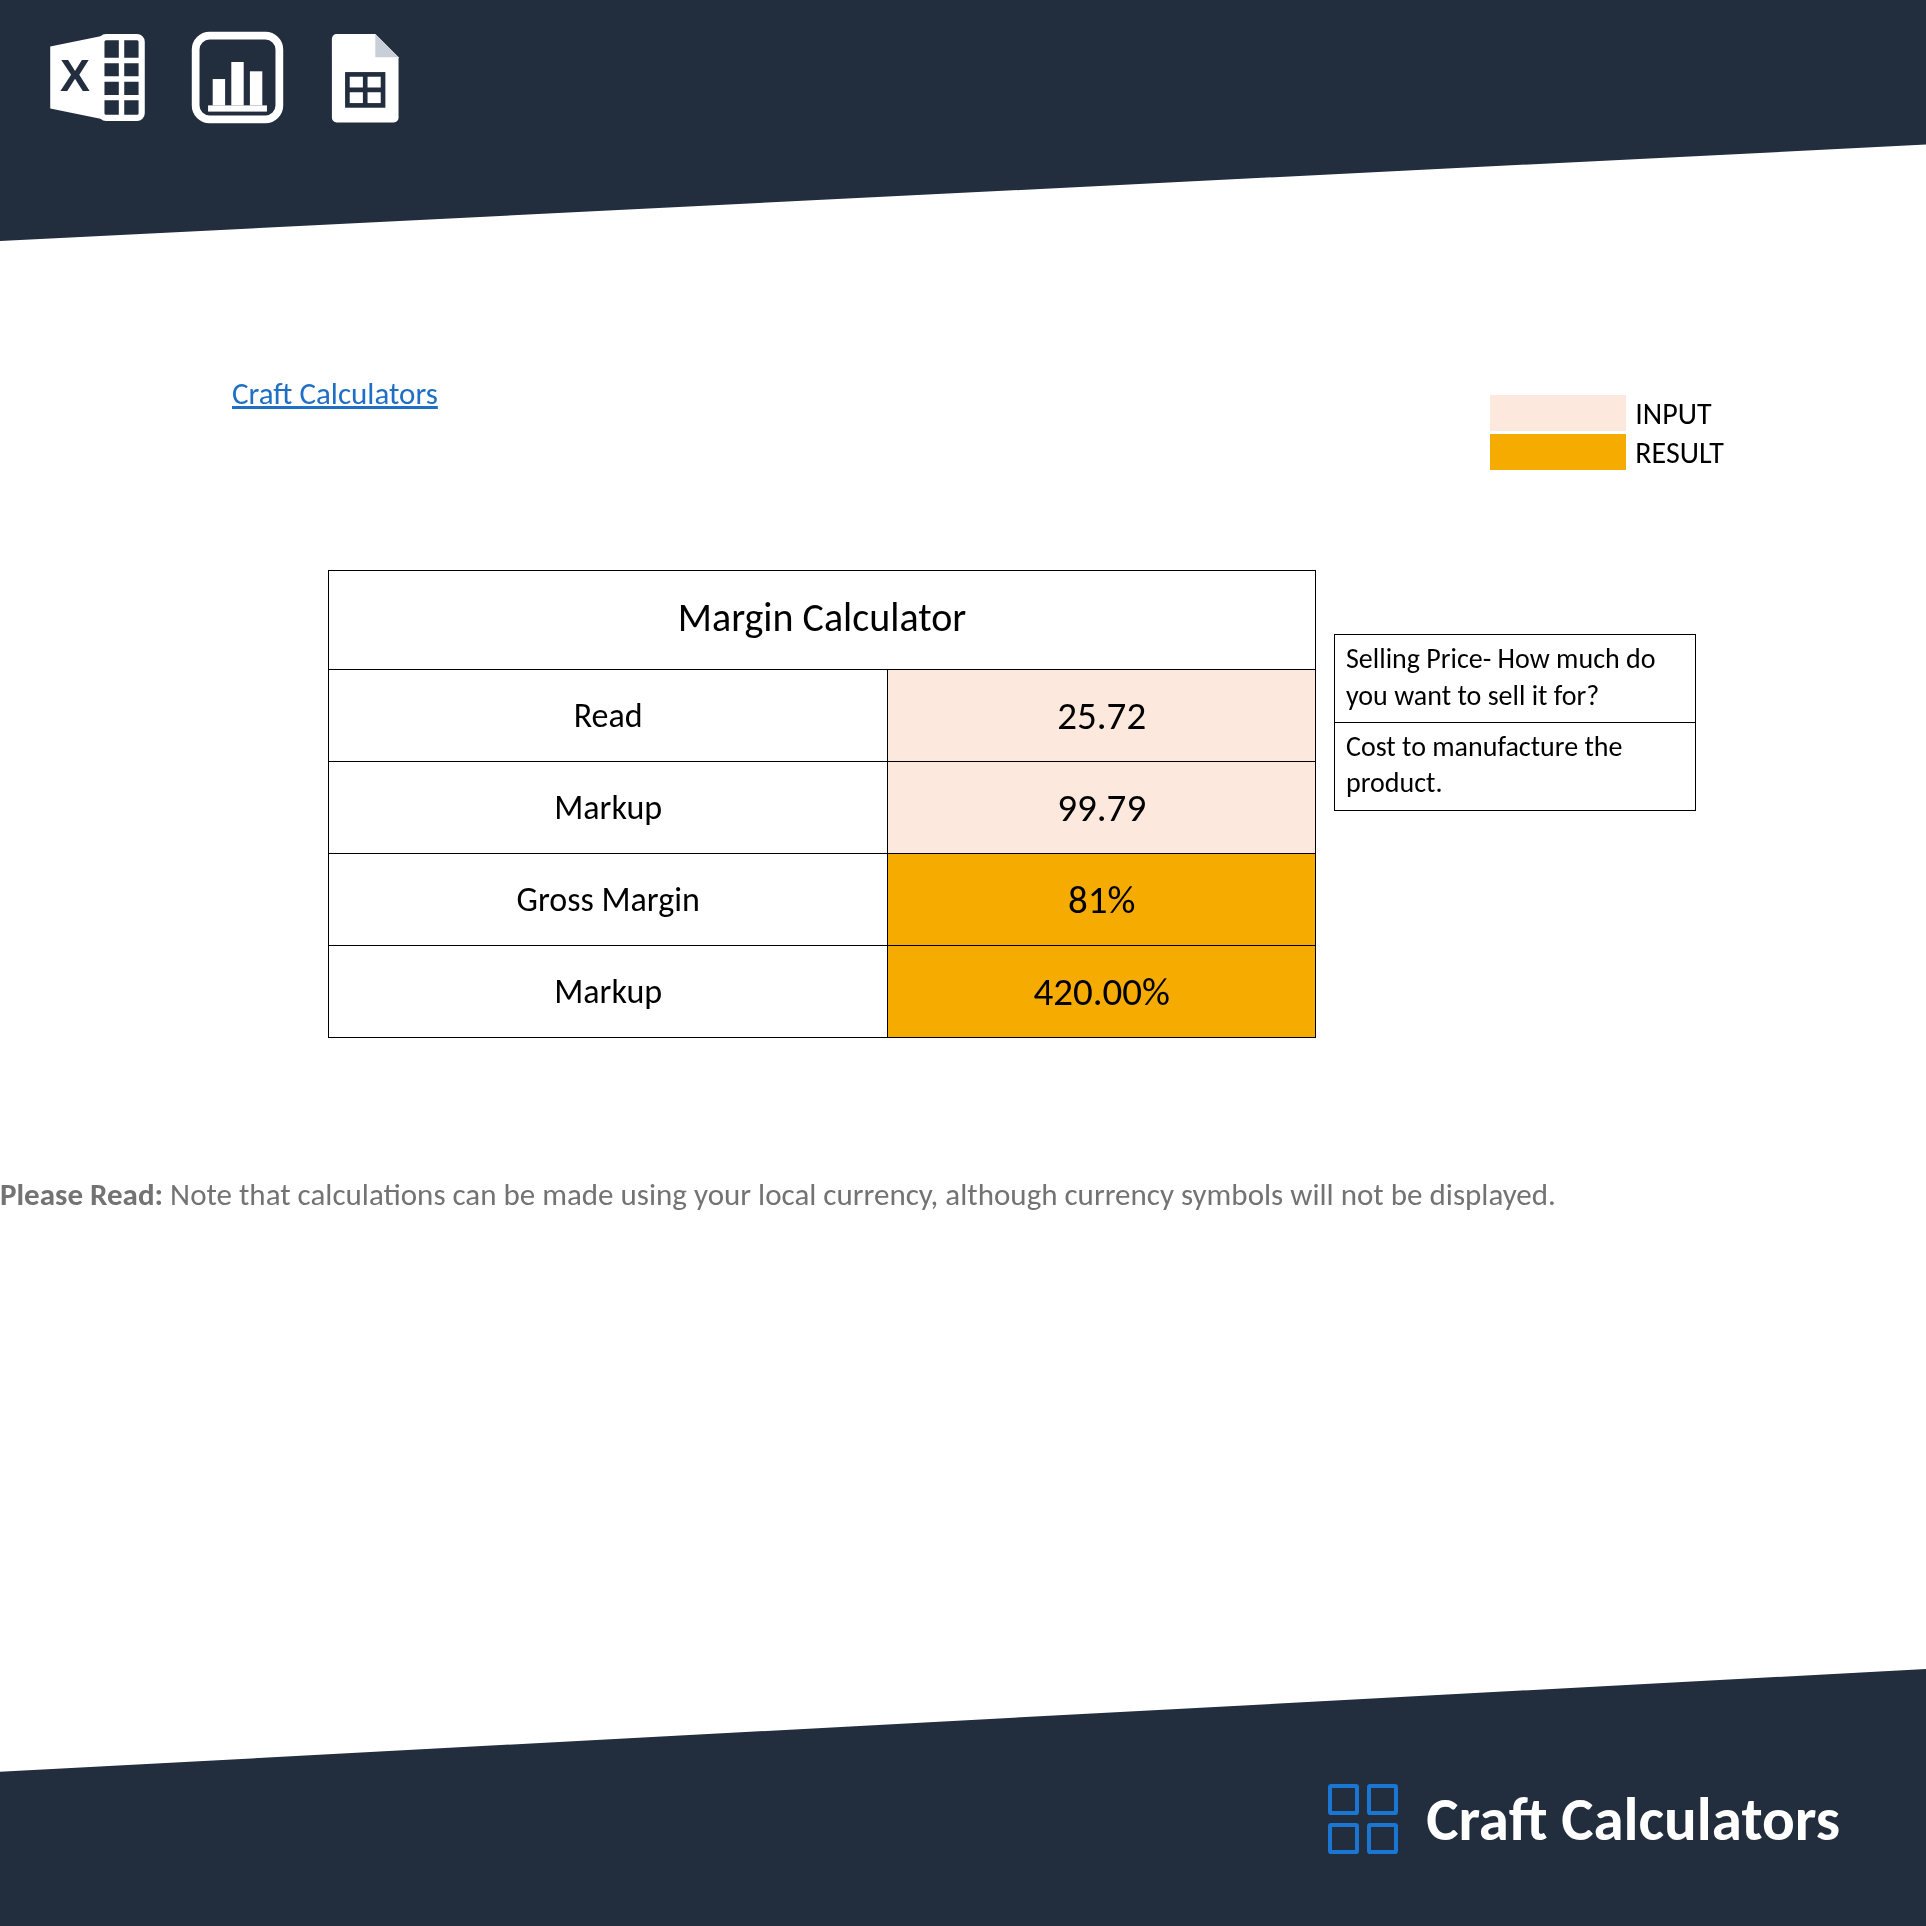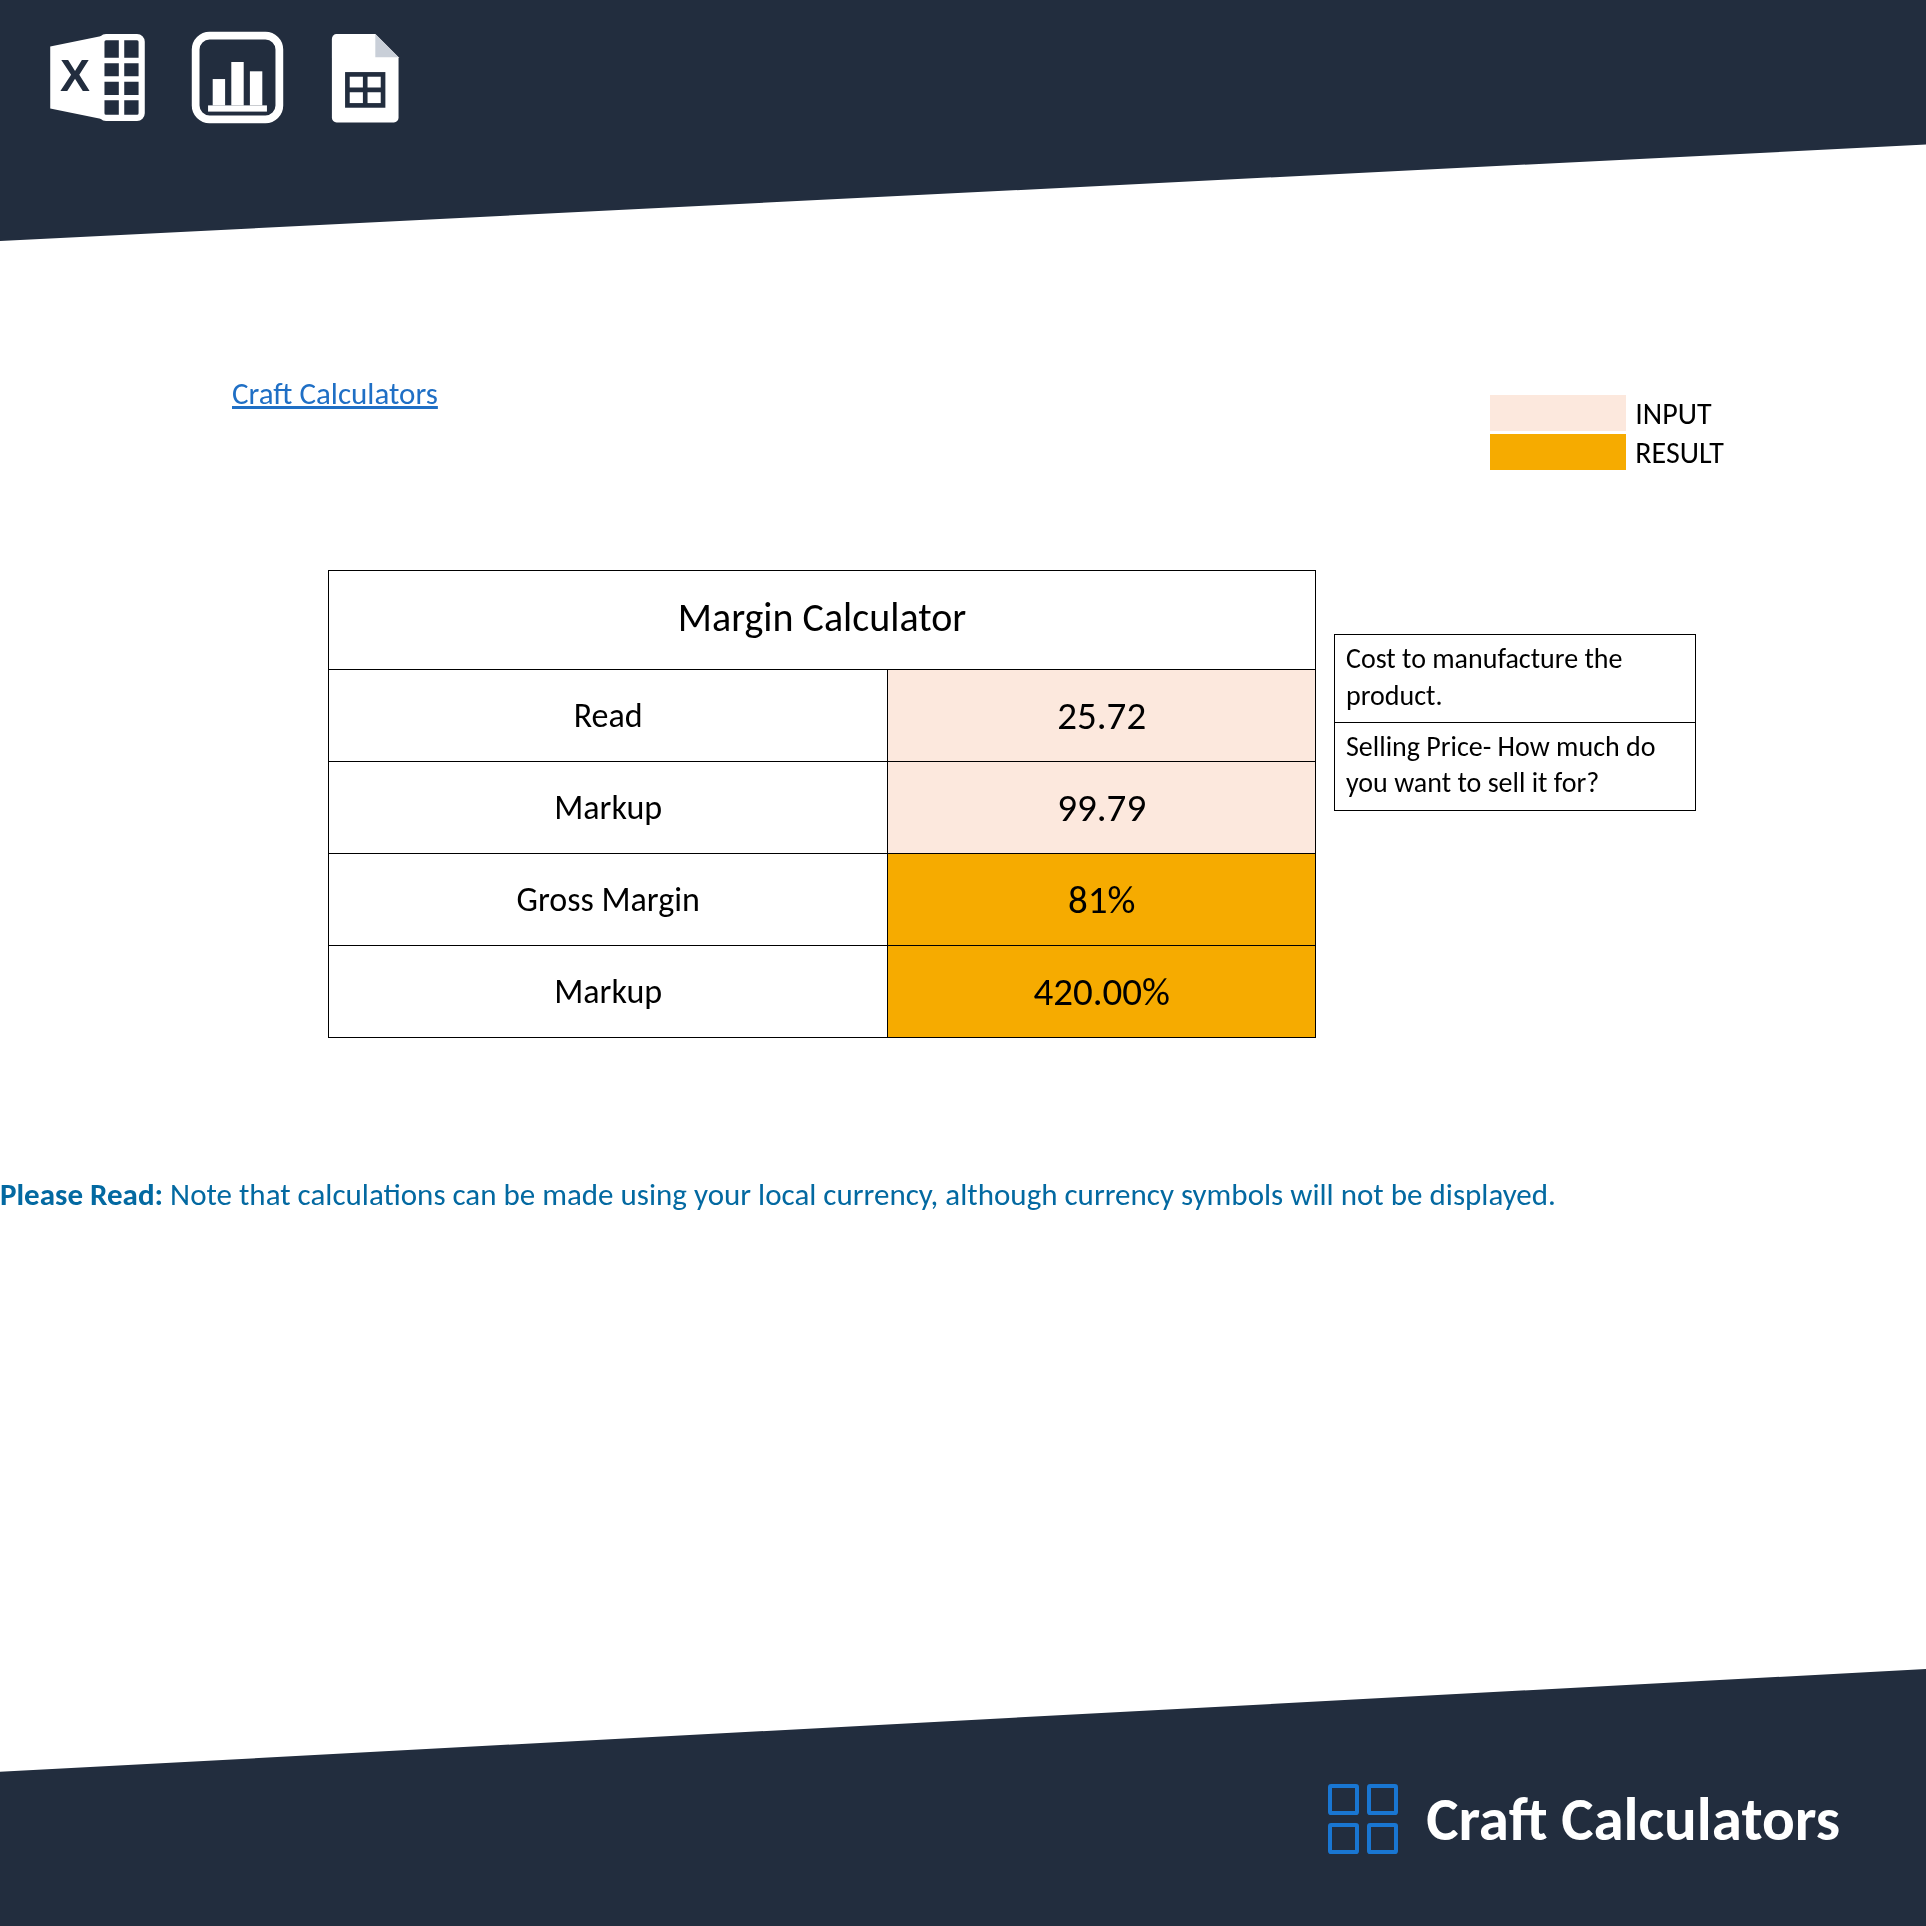--- a/index.html
+++ b/index.html
@@ -121,21 +121,21 @@
   .side-notes .note + .note { border-top: none; }
 
   
   .please-read {
     position: absolute;
     top: 798px;
     left: 0px;
     right: 70px;
     font-size: 31px;
     line-height: 1.45;
-    color: #0369a1;
+    color: #737373;
   }
   .please-read b { font-weight: 700; }
 
   
   .bottom-banner {
     position: absolute;
     bottom: 0; left: 0;
     width: 100%;
     height: 257px;
     background: #222d3e;
@@ -238,22 +238,22 @@
       </tr>
       <tr>
         <td class="label-cell">Markup</td>
         <td class="val-cell bg-result">420.00%</td>
       </tr>
     </tbody>
       </table>
   </div>
 
   <div class="side-notes">
+    <div class="note">Selling Price- How much do you want to sell it for?</div>
     <div class="note">Cost to manufacture the product.</div>
-    <div class="note">Selling Price- How much do you want to sell it for?</div>
   </div>
 
   <div class="please-read">
     <b>Please Read:</b><span> Note that calculations can be made using your local currency, although currency symbols will not be displayed.</span>
   </div>
 
 </div>
 
 <div class="bottom-banner">
   <div class="brand">

